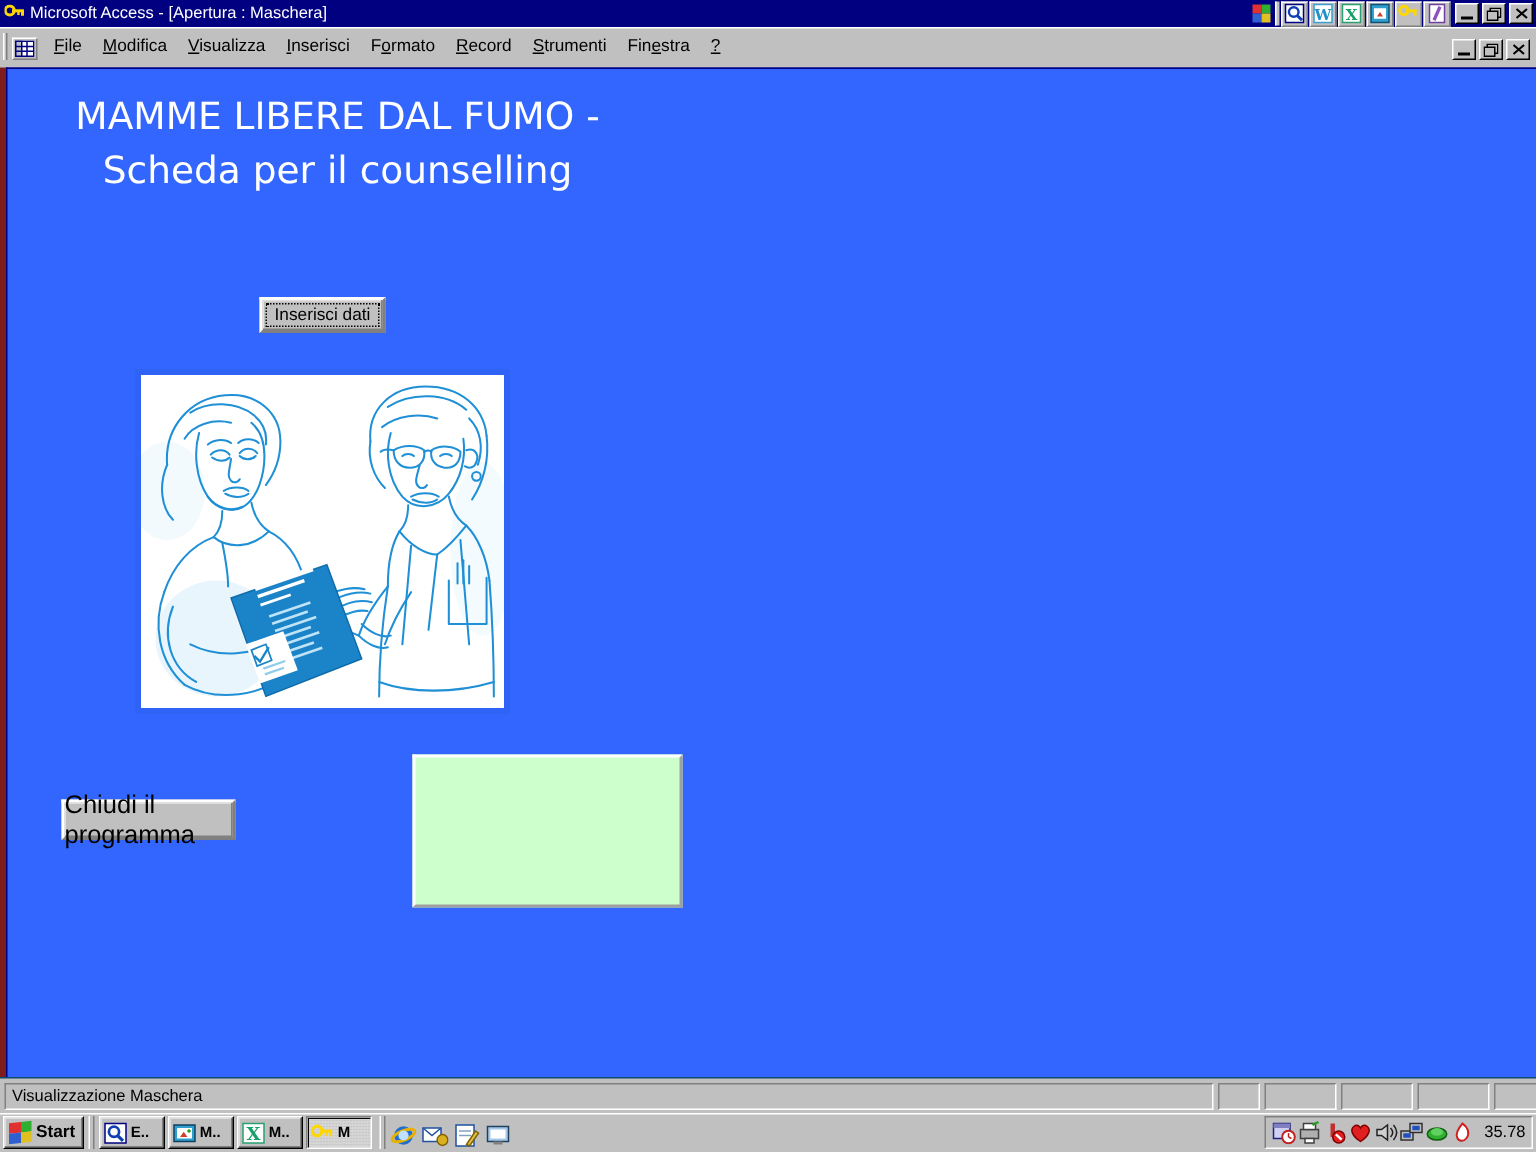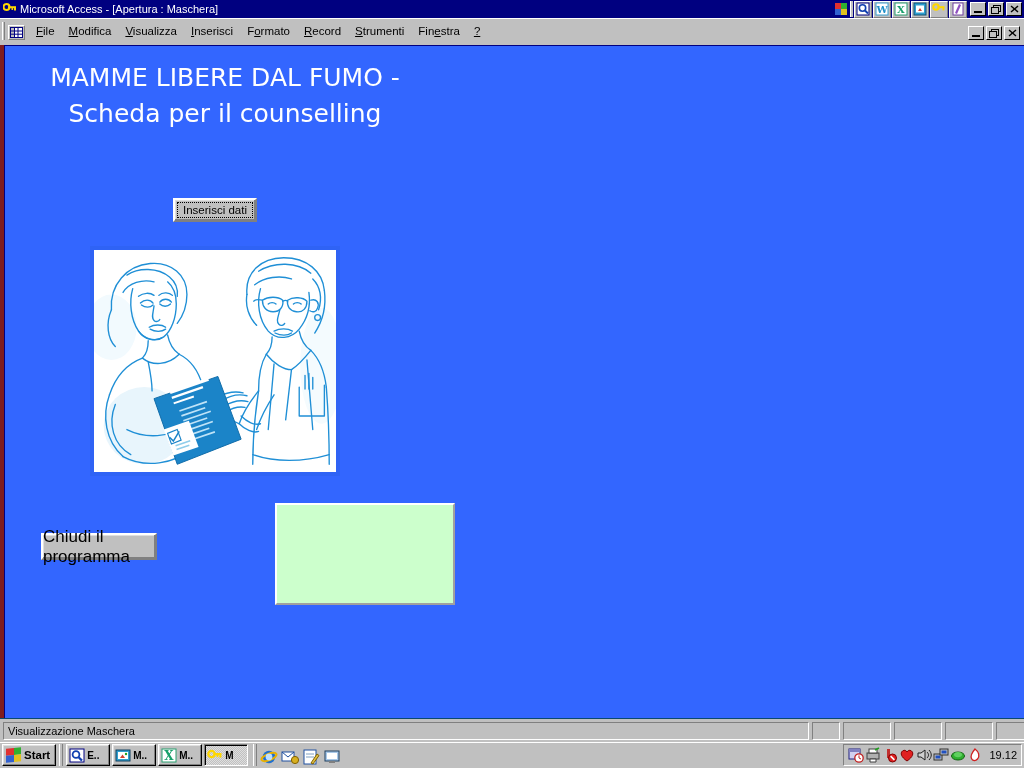--- a/index.html
+++ b/index.html
@@ -734,17 +734,17 @@
         <svg width="16" height="16" viewBox="0 0 16 16">
           <ellipse cx="8" cy="9" rx="6.5" ry="4" fill="#30b030" stroke="#106010"></ellipse>
           <ellipse cx="8" cy="7.6" rx="4" ry="2.6" fill="#60d060"></ellipse>
         </svg>
       </span>
       <span class="tray-ico">
         <svg width="16" height="16" viewBox="0 0 16 16">
           <path d="M8 2 C12 5 13 9 10.5 12 C8.5 14.4 5.5 13.8 4.5 11.5 C3.4 9 5 5.5 8 2 Z" fill="#ffffff" stroke="#d02020" stroke-width="1.3"></path>
         </svg>
       </span>
-      <span class="tray-time">19.12</span>
+      <span class="tray-time">35.78</span>
     </div>
   </div>
 
 </div>
 
 </body></html>

